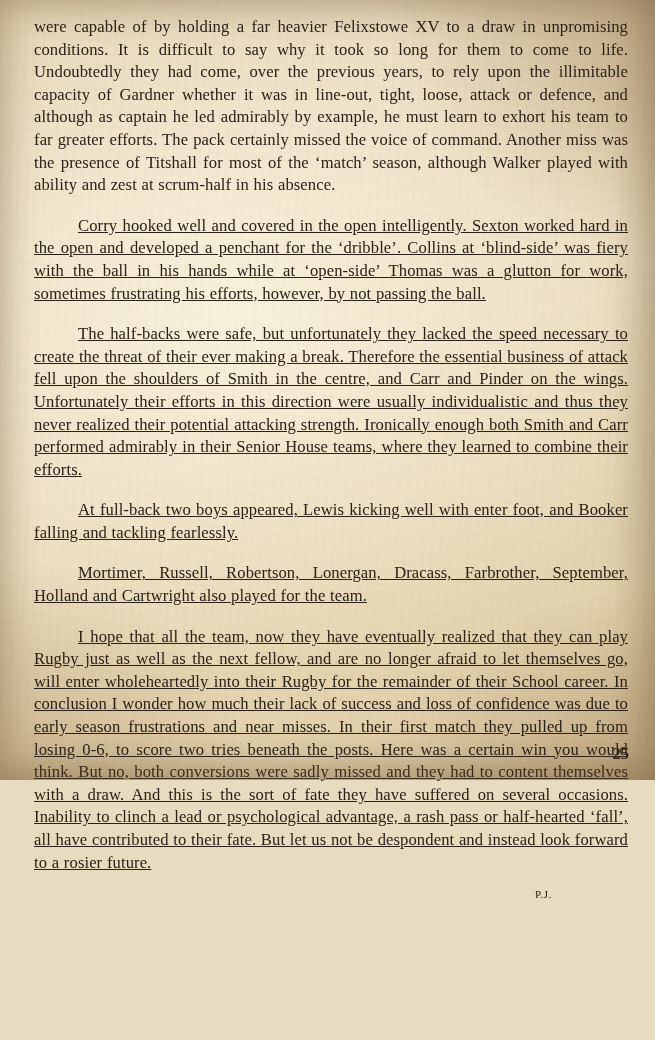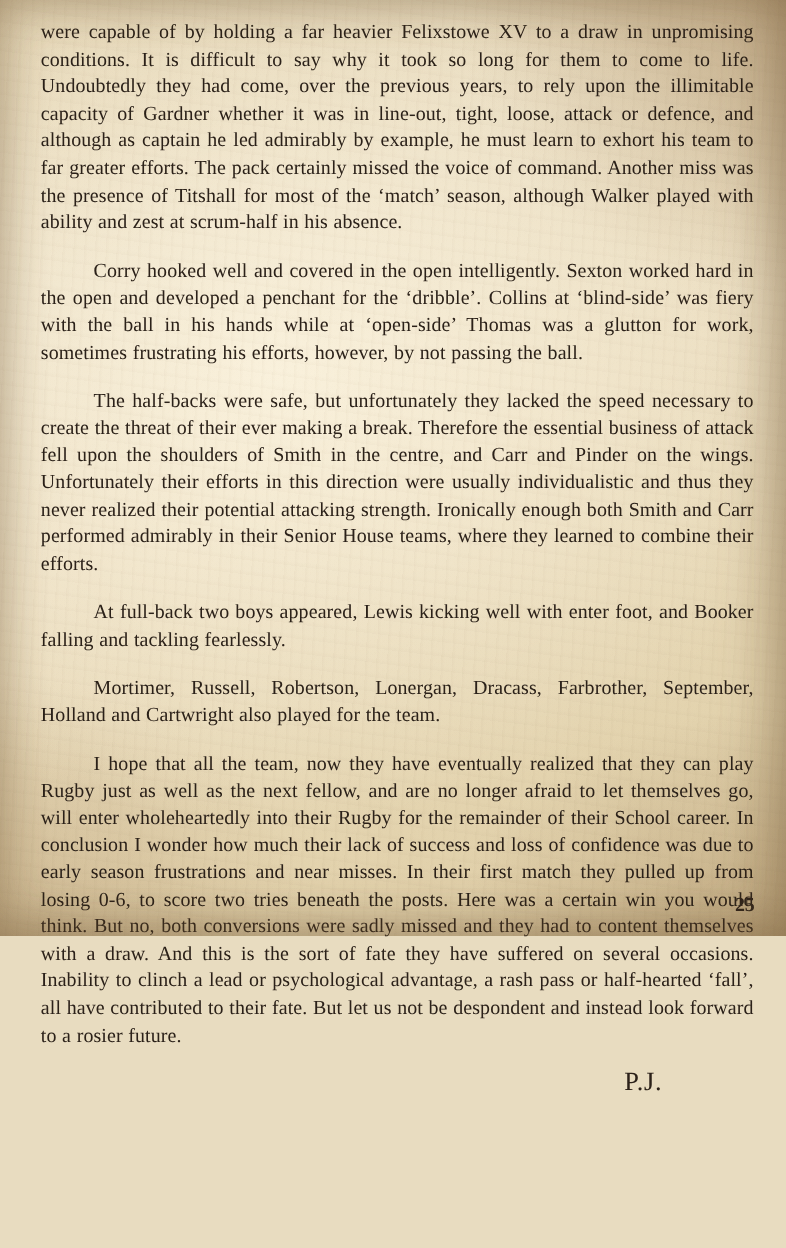--- a/index.html
+++ b/index.html
@@ -56,29 +56,30 @@
     font-size: 16.6px;
     line-height: 22.6px;
     color: #2b2119;
     text-align: justify;
     text-justify: inter-word;
     letter-spacing: 0.1px;
     word-spacing: 0.4px;
   }
   p.indent {
     text-indent: 44px;
+    text-decoration: underline;
   }
   p + p {
     margin-top: 18px;
   }
   .signature {
     margin-top: 14px;
     text-align: right;
     padding-right: 76px;
-    font-size: 22px;
+    font-size: 11px;
     color: #2b2119;
     letter-spacing: 0.6px;
     font-family: Liberation Serif, serif;
   }
   .page-number {
     position: absolute;
     right: 26px;
     bottom: 16px;
     font-size: 16.6px;
     color: #2b2119;

